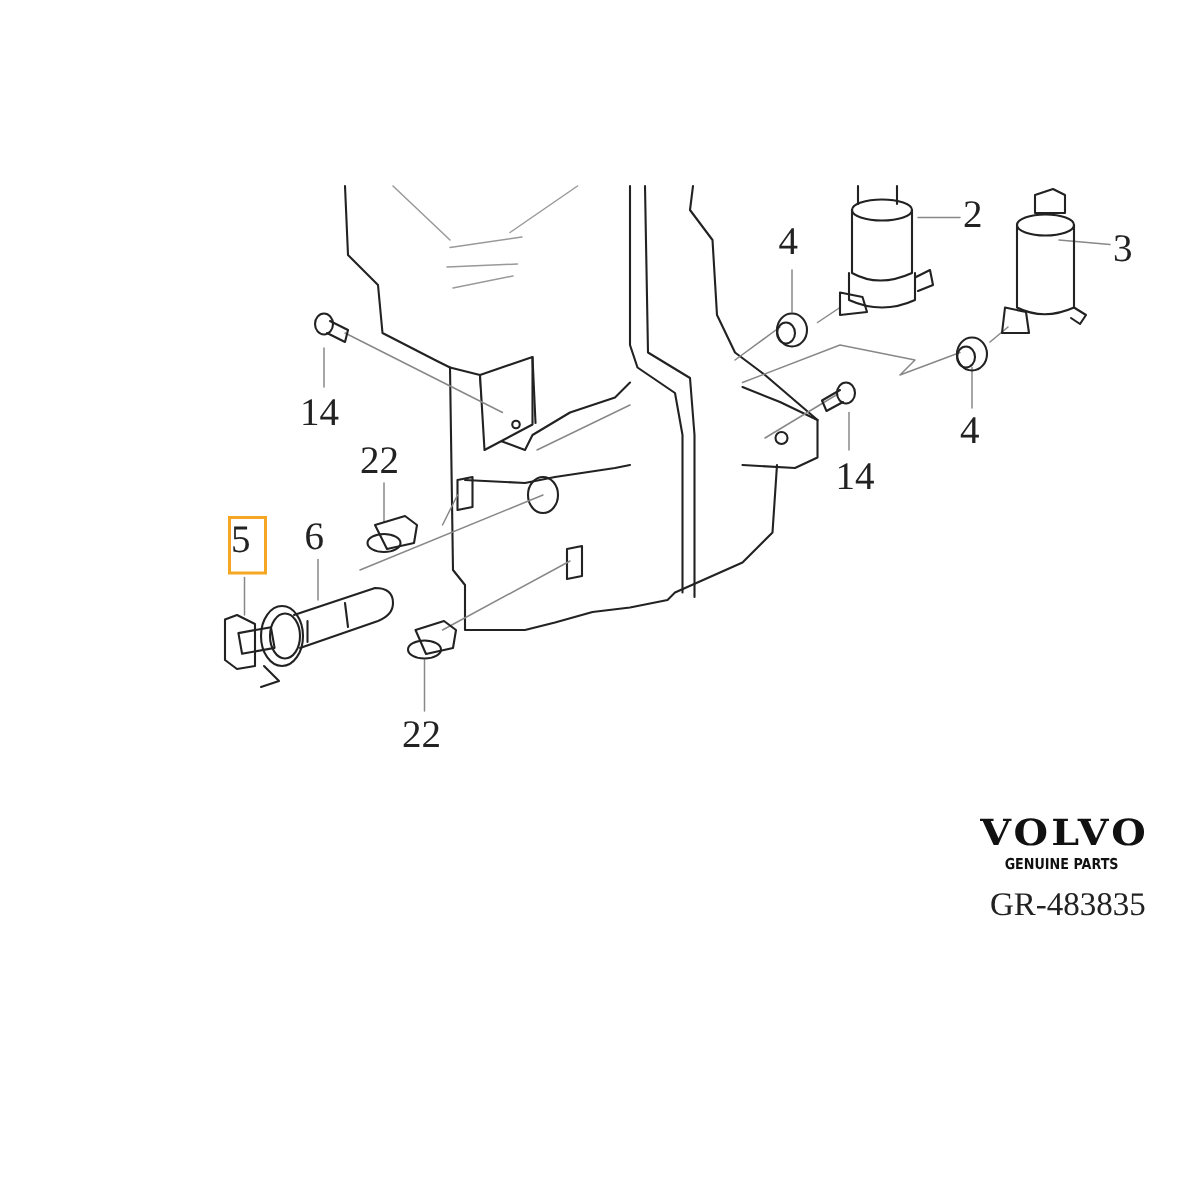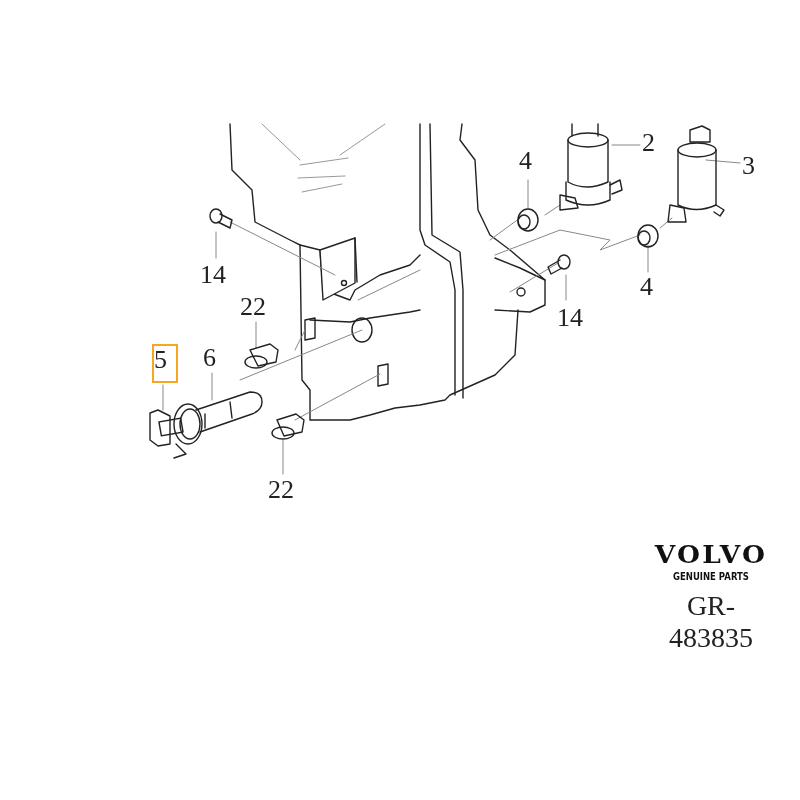--- a/index.html
+++ b/index.html
@@ -1,23 +1,23 @@
 <!DOCTYPE html>
 <html><head>
 <meta charset="utf-8">
 <style>
   html, body { margin:0; padding:0; background:#ffffff; }
   body { width:800px; height:800px; position:relative; overflow:hidden; font-family:"Liberation Serif", serif; }
   #diagram { position:absolute; left:0; top:0; width:800px; height:800px; }
   .callout { position:absolute; font-family:"Liberation Serif", serif; font-size:26px; color:#222; line-height:1; }
   .hl { position:absolute; border:2px solid #f5a623; box-sizing:border-box; }
-  .brand { position:absolute; left:646px; top:540px; width:130px; text-align:center; }
+  .brand { position:absolute; left:660px; top:540px; width:130px; text-align:left; }
   .brand .logo { font-family:"DejaVu Serif", serif; font-weight:bold; font-size:24px; letter-spacing:2px; color:#111; transform:scaleX(1.1); }
   .brand .sub { font-family:"DejaVu Sans", sans-serif; font-weight:bold; font-size:10px; color:#111; margin-top:2px; transform:scaleX(0.85); }
-  .brand .code { font-family:"Liberation Serif", serif; font-size:28px; color:#222; margin-top:8px; }
+  .brand .code { font-family:"Liberation Serif", serif; font-size:22px; color:#222; margin-top:8px; }
 </style>
 </head>
 <body>
 
 <svg id="diagram" viewBox="0 0 800 800" xmlns="http://www.w3.org/2000/svg">
   <g fill="none" stroke="#222" stroke-width="1.4" stroke-linejoin="round" stroke-linecap="round">
 
     <g>
       <path d="M230,124 L232,170 L252,190 L255,222 L290,240 L300,245 L302,380 L310,390 L310,420 L350,420 L370,415 L395,408 L420,405 L445,400 L450,395 L495,375 L515,355 L518,310"></path>
       <path d="M420,124 L420,230 L425,245 L450,262 L455,290 L455,395"></path>

